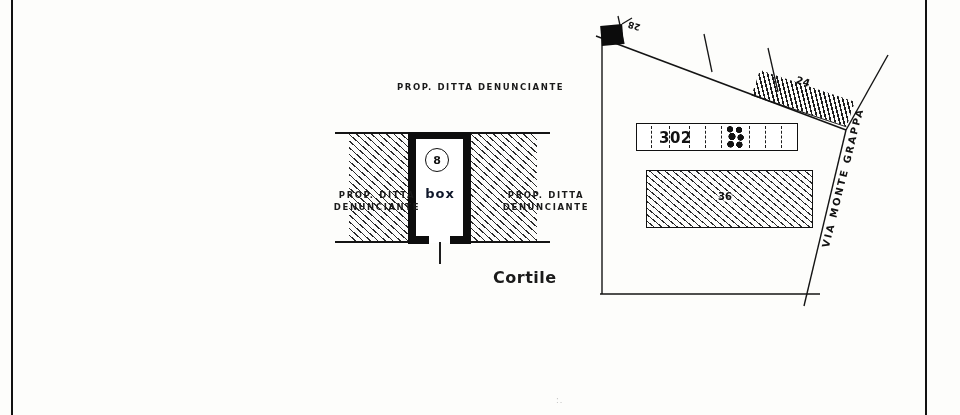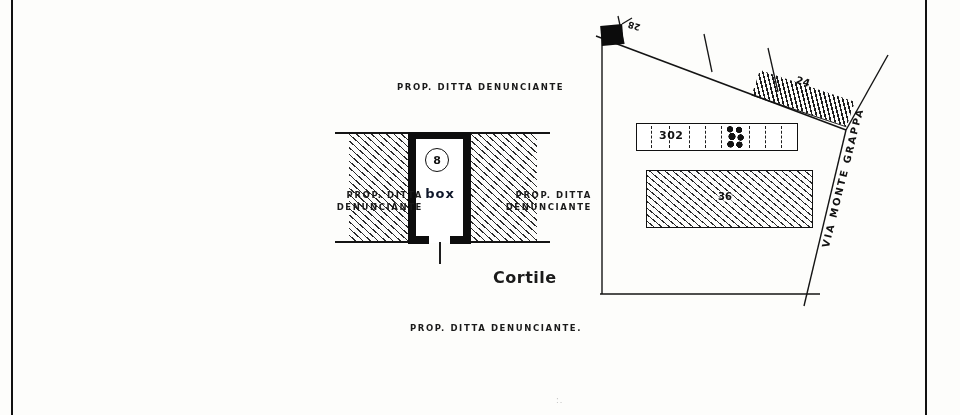--- a/index.html
+++ b/index.html
@@ -55,42 +55,42 @@
   
   #unit-circle{position:absolute;left:90px;top:20px;width:22px;height:22px;
     border:1.8px solid #111;border-radius:50%;
     display:flex;align-items:center;justify-content:center;
     font-size:11px;font-weight:700;color:#111;background:#fff;}
 
   #box-label{position:absolute;left:83px;top:58px;width:44px;text-align:center;
     font-size:13px;font-weight:700;letter-spacing:1px;color:#0f172a;}
 
   
-  .side-cap{position:absolute;width:92px;text-align:right;line-height:11px;}
+  .side-cap{position:absolute;width:92px;text-align:center;line-height:11px;}
 
   
   #site{position:absolute;left:588px;top:8px;width:320px;height:300px;}
   #site svg{position:absolute;left:0;top:0;}
 
   .rot-lbl{position:absolute;color:#111;font-weight:700;white-space:nowrap;}
 
   
   #strip302{position:absolute;left:48px;top:115px;width:160px;height:26px;
     border:1.4px solid #111;background:#fff;}
   .dash-div{position:absolute;top:2px;width:0;height:22px;
     border-left:1.3px dashed #1d1d1d;}
   #blob302{position:absolute;left:88px;top:1px;width:20px;height:24px;
     background-image:
       radial-gradient(circle at 25% 18%, #111 3px, transparent 3.4px),
       radial-gradient(circle at 70% 20%, #111 3px, transparent 3.4px),
       radial-gradient(circle at 35% 48%, #111 3.4px, transparent 3.8px),
       radial-gradient(circle at 78% 52%, #111 3px, transparent 3.4px),
       radial-gradient(circle at 28% 80%, #111 3.2px, transparent 3.6px),
       radial-gradient(circle at 72% 82%, #111 3px, transparent 3.4px);}
-  #lbl302{position:absolute;left:22px;top:5px;font-size:11px;font-weight:700;
+  #lbl302{position:absolute;left:22px;top:5px;font-size:15px;font-weight:700;
     color:#111;letter-spacing:.5px;}
 
   
   #bldg26{position:absolute;left:58px;top:162px;width:165px;height:56px;
     border:1.4px solid #111;
     background-image:repeating-linear-gradient(40deg,
       transparent 0px, transparent 4px,
       #2b2b2b 4px, #2b2b2b 5px);}
   #lbl26{position:absolute;left:70px;top:20px;font-size:10px;font-weight:700;
     color:#0d0d0d;background:rgba(255,255,255,.55);padding:0 1px;}
@@ -149,21 +149,20 @@
   </div>
 
   <div class="ink stencil side-cap" style="left:331px;top:182px;">PROP. DITTA</div>
   <div class="ink stencil side-cap" style="left:331px;top:194px;">DENUNCIANTE</div>
 
   <div class="ink stencil side-cap" style="left:500px;top:182px;">PROP. DITTA</div>
   <div class="ink stencil side-cap" style="left:500px;top:194px;">DENUNCIANTE</div>
 
   <div class="ink hand" style="left:493px;top:260px;font-size:16px;">Cortile</div>
 
-  <div class="ink stencil" style="left:410px;top:315px;">PROP. DITTA DENUNCIANTE.</div>
 
   <div id="site">
 
     <svg width="320" height="300" viewBox="0 0 320 300">
 
       <line x1="8" y1="28" x2="258" y2="122" stroke="#141414" stroke-width="1.5"></line>
 
       <line x1="14" y1="26" x2="14" y2="286" stroke="#141414" stroke-width="1.4"></line>
 
       <line x1="12" y1="286" x2="232" y2="286" stroke="#141414" stroke-width="1.5"></line>

